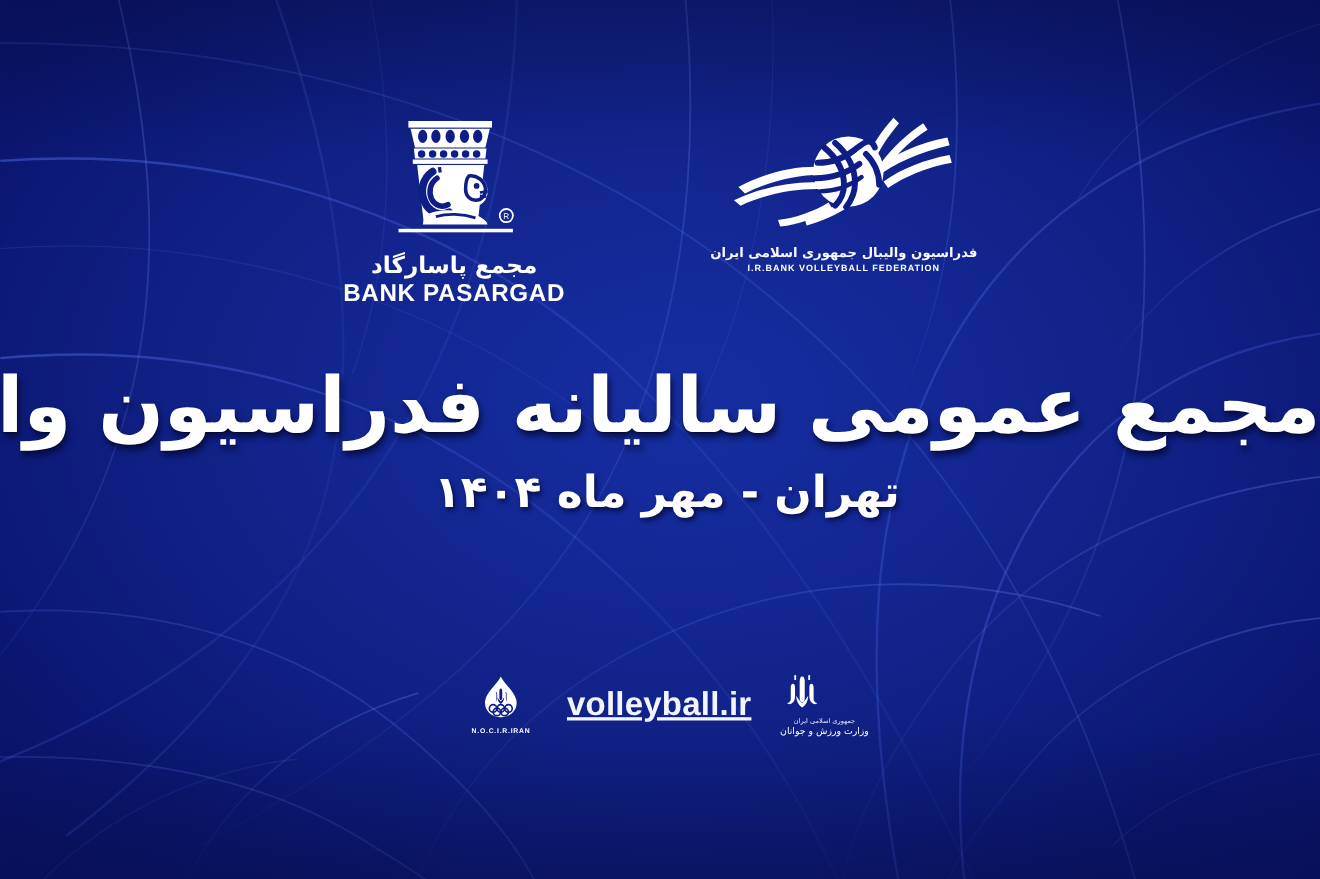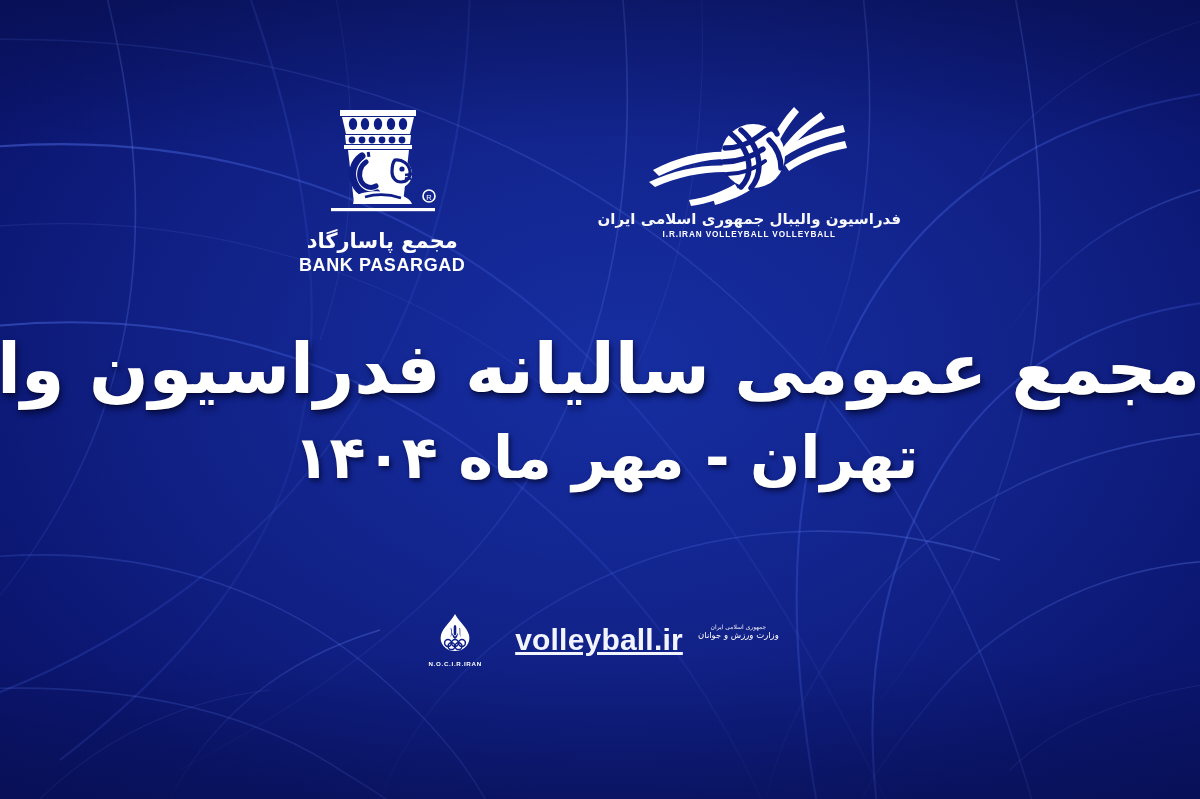--- a/index.html
+++ b/index.html
@@ -72,34 +72,34 @@
     margin-top: 2px;
     font-size: 21px;
     font-weight: 700;
     color: #ffffff;
     letter-spacing: 0px;
     line-height: 1;
     direction: rtl;
   }
   .pasargad-en {
     margin-top: 4px;
-    font-size: 18px;
+    font-size: 22px;
     font-weight: 700;
     color: #ffffff;
     letter-spacing: 0.6px;
     line-height: 1;
     font-family: "Liberation Sans", sans-serif;
     direction: ltr;
   }
 
   
   .fed-mark { width: 200px; height: 104px; display: block; }
   .fed-fa {
-    margin-top: 4px;
-    font-size: 15px;
+    margin-top: 16px;
+    font-size: 12px;
     font-weight: 600;
     color: #ffffff;
     direction: rtl;
     line-height: 1;
     opacity: 0.97;
   }
   .fed-en {
     margin-top: 4px;
     font-size: 8.2px;
     font-weight: 700;
@@ -124,21 +124,21 @@
     line-height: 1.12;
     letter-spacing: 0px;
     text-shadow: 2px 4px 6px rgba(3,7,45,0.75), 0 1px 1px rgba(3,7,45,0.6);
     white-space: nowrap;
     font-family: "DejaVu Sans", sans-serif;
   }
   .subhead {
     margin-top: 18px;
     direction: rtl;
     color: #ffffff;
-    font-size: 59px;
+    font-size: 40px;
     font-weight: 700;
     line-height: 1.1;
     text-shadow: 2px 3px 5px rgba(3,7,45,0.75);
     white-space: nowrap;
     font-family: "DejaVu Sans", sans-serif;
     padding-left: 12px;
   }
 
   
   .footer-row {
@@ -147,22 +147,22 @@
     right: 0;
     top: 612px;
     display: flex;
     flex-direction: row;
     align-items: center;
     justify-content: center;
     gap: 26px;
   }
   .ministry-block {
     display: flex;
-    flex-direction: row;
-    align-items: flex-start;
+    flex-direction: column;
+    align-items: flex-end;
     width: 70px;
   }
   .ministry-mark { width: 40px; height: 38px; display: block; }
   .ministry-fa {
     margin-top: 2px;
     font-size: 8.5px;
     color: #ffffff;
     direction: rtl;
     line-height: 1.25;
     text-align: center;
@@ -329,21 +329,21 @@
             <path d="M92,26 C104,36 110,50 110,62 C110,71 107,78 102,84"></path>
             <path d="M76,44 C88,44 100,40 110,32 C118,26 124,20 128,30"></path>
             <path d="M74,58 C88,58 102,54 114,45"></path>
             <path d="M120,36 C128,44 132,54 132,64"></path>
           </g>
           <g fill="none" stroke="#0e1e86" stroke-width="4" stroke-linecap="round">
             <path d="M78,70 C90,70 104,66 116,57"></path>
           </g>
         </svg>
         <div class="fed-fa">فدراسیون والیبال جمهوری اسلامی ایران</div>
-        <div class="fed-en">I.R.IRAN VOLLEYBALL VOLLEYBALL</div>
+        <div class="fed-en">I.R.BANK VOLLEYBALL FEDERATION</div>
       </div>
 
     </div>
 
     <div class="headline-wrap">
       <div class="headline">مجمع عمومی ساليانه فدراسیون واليبال</div>
       <div class="subhead">تهران - مهر ماه ۱۴۰۴</div>
     </div>
 
   </div>

